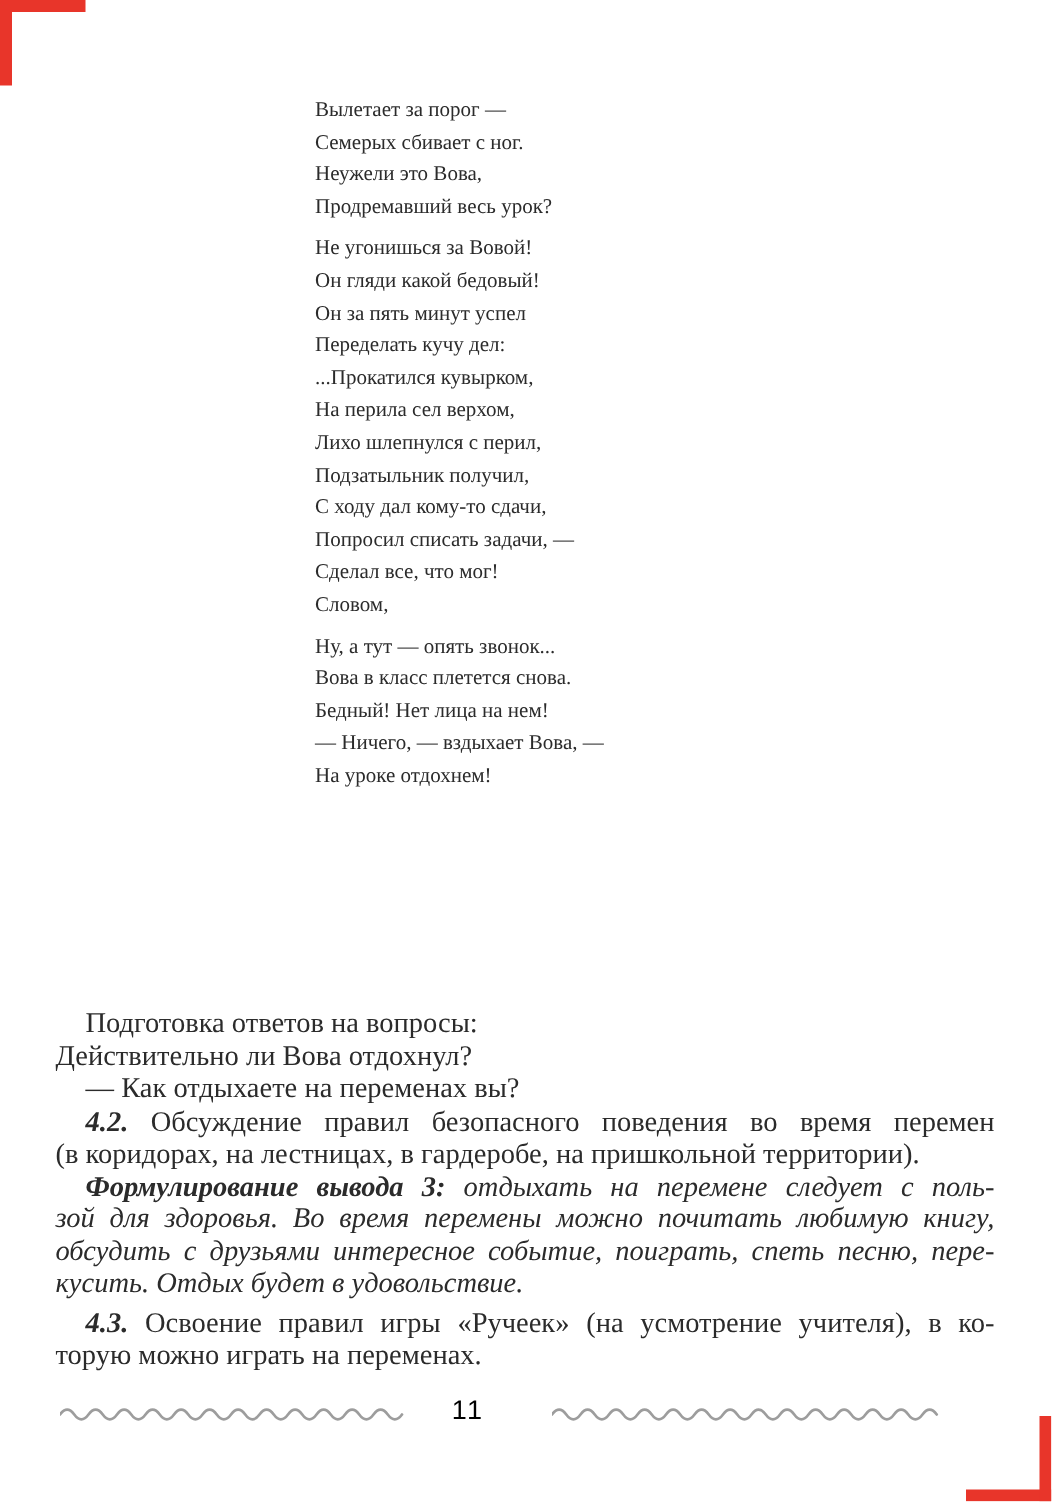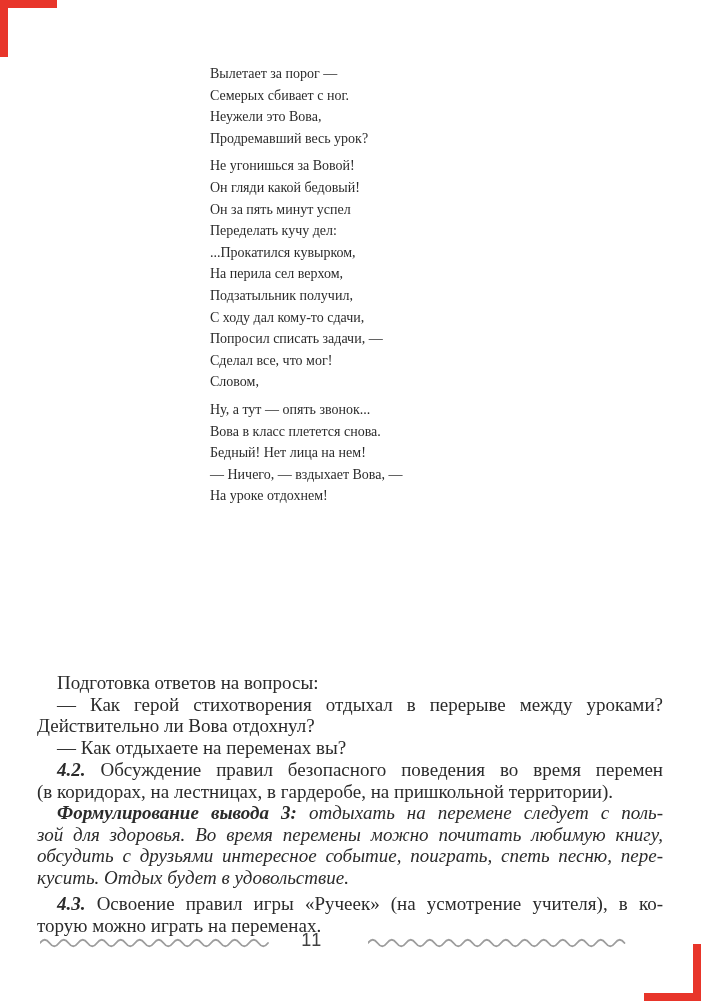--- a/index.html
+++ b/index.html
@@ -32,21 +32,21 @@
   .s-bi { font-weight: bold; font-style: italic; }
 
   .footer { position: absolute; left: 0; top: 929px; width: 701px; height: 24px; }
   .wave { position: absolute; top: 9px; }
   .wave.left { left: 40px; }
   .wave.right { left: 368px; }
   .pagenum {
     position: absolute; left: 284px; top: 1px; width: 56px;
     text-align: center;
     font-family: "Liberation Sans", sans-serif;
-    font-size: 18px; letter-spacing: 1.5px; color: #404040;
+    font-size: 18px; letter-spacing: 1.5px; color: #000000;
   }
 </style>
 </head>
 <body>
 
 <div class="page">
   <div class="corner tl"></div>
   <div class="corner br"></div>
 
   <div class="poem" id="poem">
@@ -56,38 +56,38 @@
         <div class="pl">Неужели это Вова,</div>
         <div class="pl">Продремавший весь урок?</div>
       </div>
       <div class="stanza">
         <div class="pl">Не угонишься за Вовой!</div>
         <div class="pl">Он гляди какой бедовый!</div>
         <div class="pl">Он за пять минут успел</div>
         <div class="pl">Переделать кучу дел:</div>
         <div class="pl">...Прокатился кувырком,</div>
         <div class="pl">На перила сел верхом,</div>
+        <div class="pl">Лихо шлепнулся с перил,</div>
         <div class="pl">Подзатыльник получил,</div>
         <div class="pl">С ходу дал кому-то сдачи,</div>
         <div class="pl">Попросил списать задачи, —</div>
         <div class="pl">Сделал все, что мог!</div>
         <div class="pl">Словом,</div>
       </div>
       <div class="stanza">
         <div class="pl">Ну, а тут — опять звонок...</div>
         <div class="pl">Вова в класс плетется снова.</div>
         <div class="pl">Бедный! Нет лица на нем!</div>
         <div class="pl">— Ничего, — вздыхает Вова, —</div>
         <div class="pl">На уроке отдохнем!</div>
       </div>
     </div>
 
   <div class="bodytext" id="bodytext">
       <div class="bl ind"><span>Подготовка ответов на вопросы:</span></div>
-      <div class="bl j ind"><span>— Как герой стихотворения отдыхал в перерыве между уроками?</span></div>
       <div class="bl"><span>Действительно ли Вова отдохнул?</span></div>
       <div class="bl ind"><span>— Как отдыхаете на переменах вы?</span></div>
       <div class="bl j ind" style="margin-top: 1px;"><span class="s-b">4.2. </span><span>Обсуждение правил безопасного поведения во время перемен</span></div>
       <div class="bl"><span>(в коридорах, на лестницах, в гардеробе, на пришкольной территории).</span></div>
       <div class="bl j ind"><span class="s-bi">Формулирование вывода 3: </span><span class="s-i">отдыхать на перемене следует с поль-</span></div>
       <div class="bl j"><span class="s-i">зой для здоровья. Во время перемены можно почитать любимую книгу,</span></div>
       <div class="bl j"><span class="s-i">обсудить с друзьями интересное событие, поиграть, спеть песню, пере-</span></div>
       <div class="bl"><span class="s-i">кусить. Отдых будет в удовольствие.</span></div>
       <div class="bl j ind" style="margin-top: 5px;"><span class="s-b">4.3. </span><span>Освоение правил игры «Ручеек» (на усмотрение учителя), в ко-</span></div>
       <div class="bl"><span>торую можно играть на переменах.</span></div>

